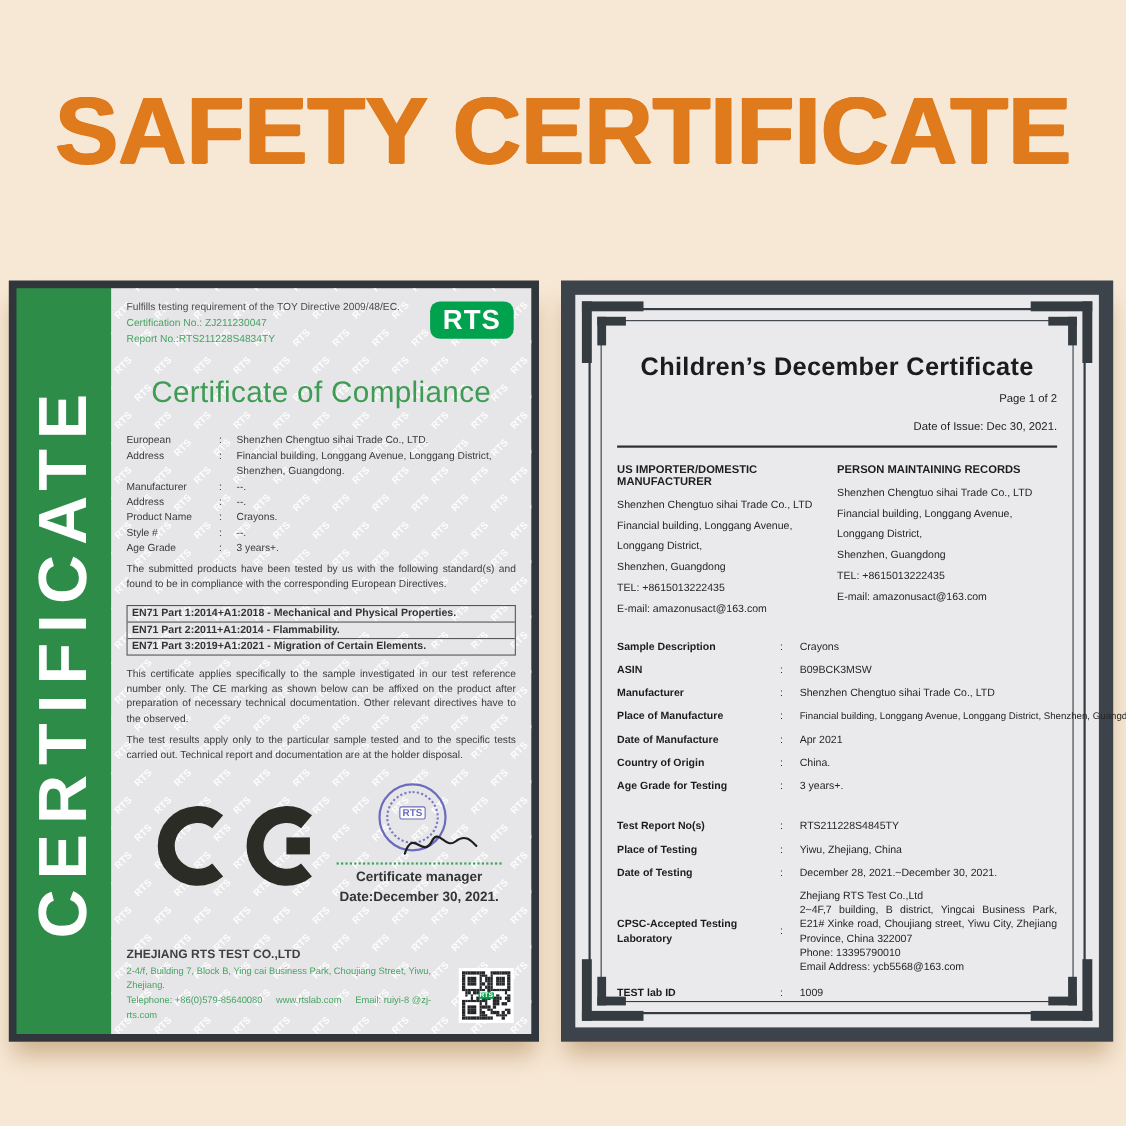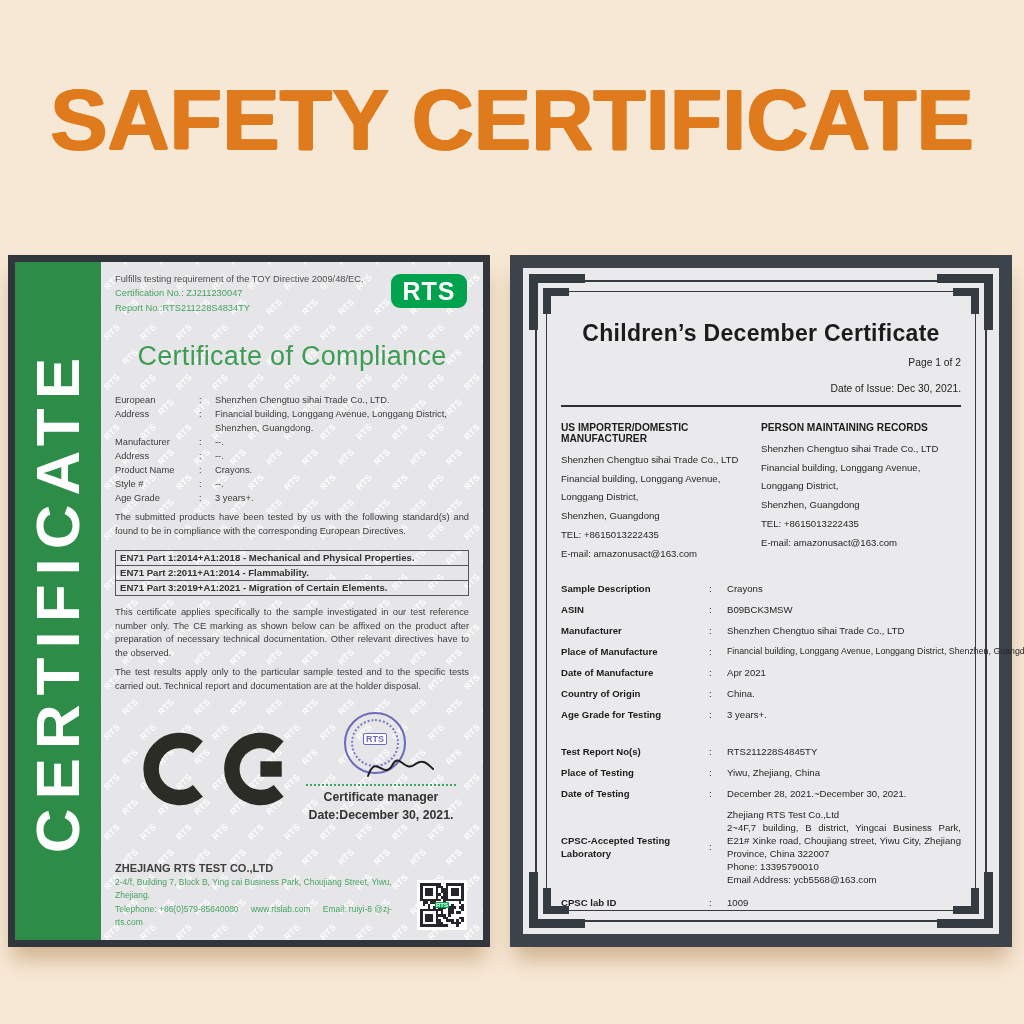--- a/index.html
+++ b/index.html
@@ -805,20 +805,20 @@
           <span class="rf-label">CPSC-Accepted Testing Laboratory</span>
           <span class="rf-colon">:</span>
           <span class="rf-val lab-lines">
             <div>Zhejiang RTS Test Co.,Ltd</div>
             <div class="just">2~4F,7 building, B district, Yingcai Business Park, E21# Xinke road, Choujiang street, Yiwu City, Zhejiang Province, China 322007</div>
             <div>Phone: 13395790010</div>
             <div>Email Address: ycb5568@163.com</div>
           </span>
         </div>
         <div class="rf-row" style="margin-top:10px;">
-          <span class="rf-label">CPSC lab ID</span>
+          <span class="rf-label">TEST lab ID</span>
           <span class="rf-colon">:</span>
           <span class="rf-val">1009</span>
         </div>
       </div>
     </div>
   </div>
 </div>
 
 </body></html>

